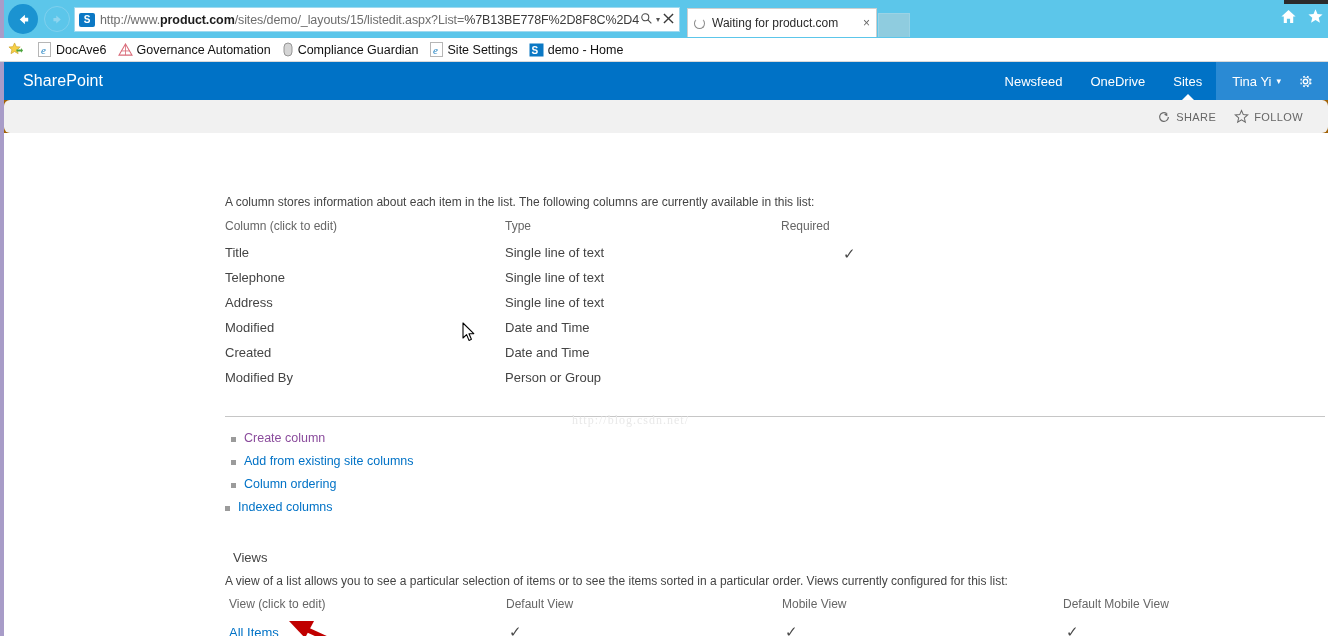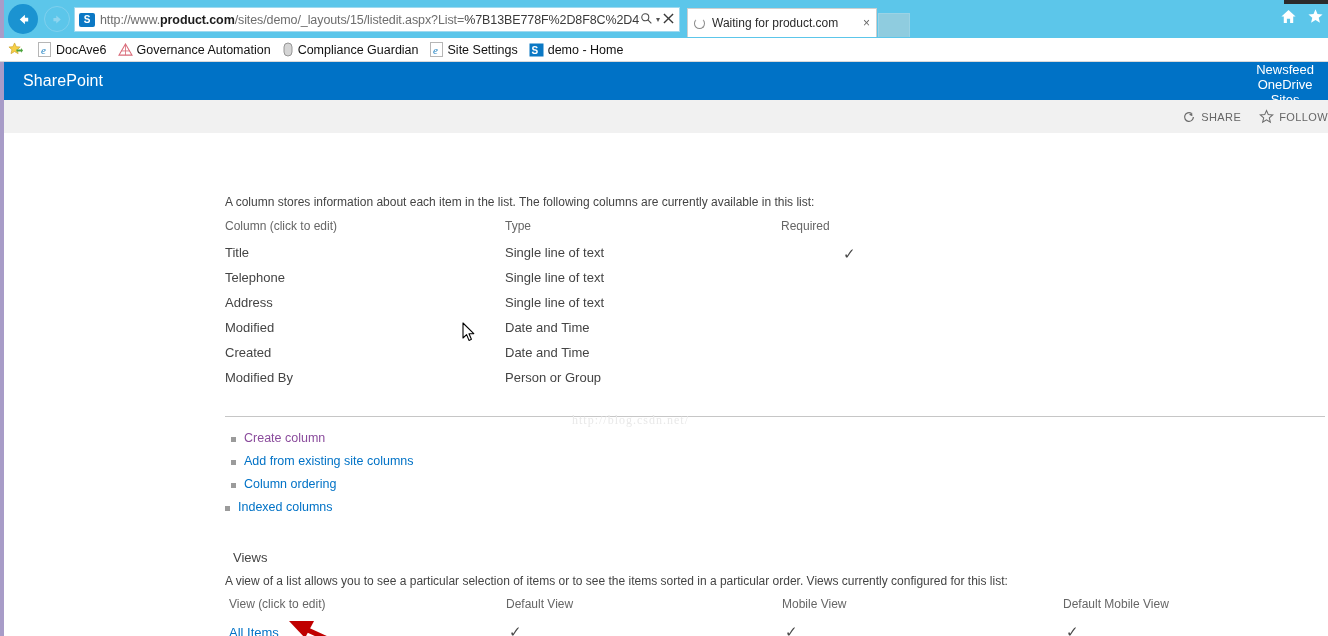--- a/index.html
+++ b/index.html
@@ -107,21 +107,21 @@
   }
   .suitebar {
     position:absolute; left:4px; top:0; right:0; height:38px;
     background:#0072c6;
     display:flex; align-items:center;
   }
   .suite-brand {
     font-size:16px; color:#ffffff; padding-left:19px; letter-spacing:0.1px;
   }
   .suite-links {
-    margin-left:auto; display:flex; align-items:center; height:38px;flex-direction:column;
+    margin-left:auto; display:flex; align-items:center; height:38px;
   }
   .suite-link {
     position:relative; color:#ffffff; font-size:13px;
     padding:0 14px; height:38px; display:flex; align-items:center;
   }
   .suite-link.active::after {
     content:""; position:absolute; left:50%; bottom:0;
     transform:translateX(-50%);
     border-left:6px solid transparent; border-right:6px solid transparent;
     border-bottom:6px solid #ffffff;
@@ -134,21 +134,22 @@
   .suite-gear {
     background:#2a8ad4; height:38px; display:flex; align-items:center;
     padding:0 14px 0 6px; color:#ffffff;
   }
 
   
   .actionrow {
     position:absolute; left:4px; top:38px; right:0; height:33px;
     background:#f1f1f1;
     display:flex; align-items:center; justify-content:flex-end;
-    padding-right:0;
+    padding-right:25px;
+    border-radius:6px;
   }
   .act {
     display:flex; align-items:center; gap:5px;
     color:#666; font-size:11px; letter-spacing:0.4px;
     margin-left:18px;
   }
 
   
   .content {
     position:absolute; left:4px; top:71px; right:0; bottom:0;

